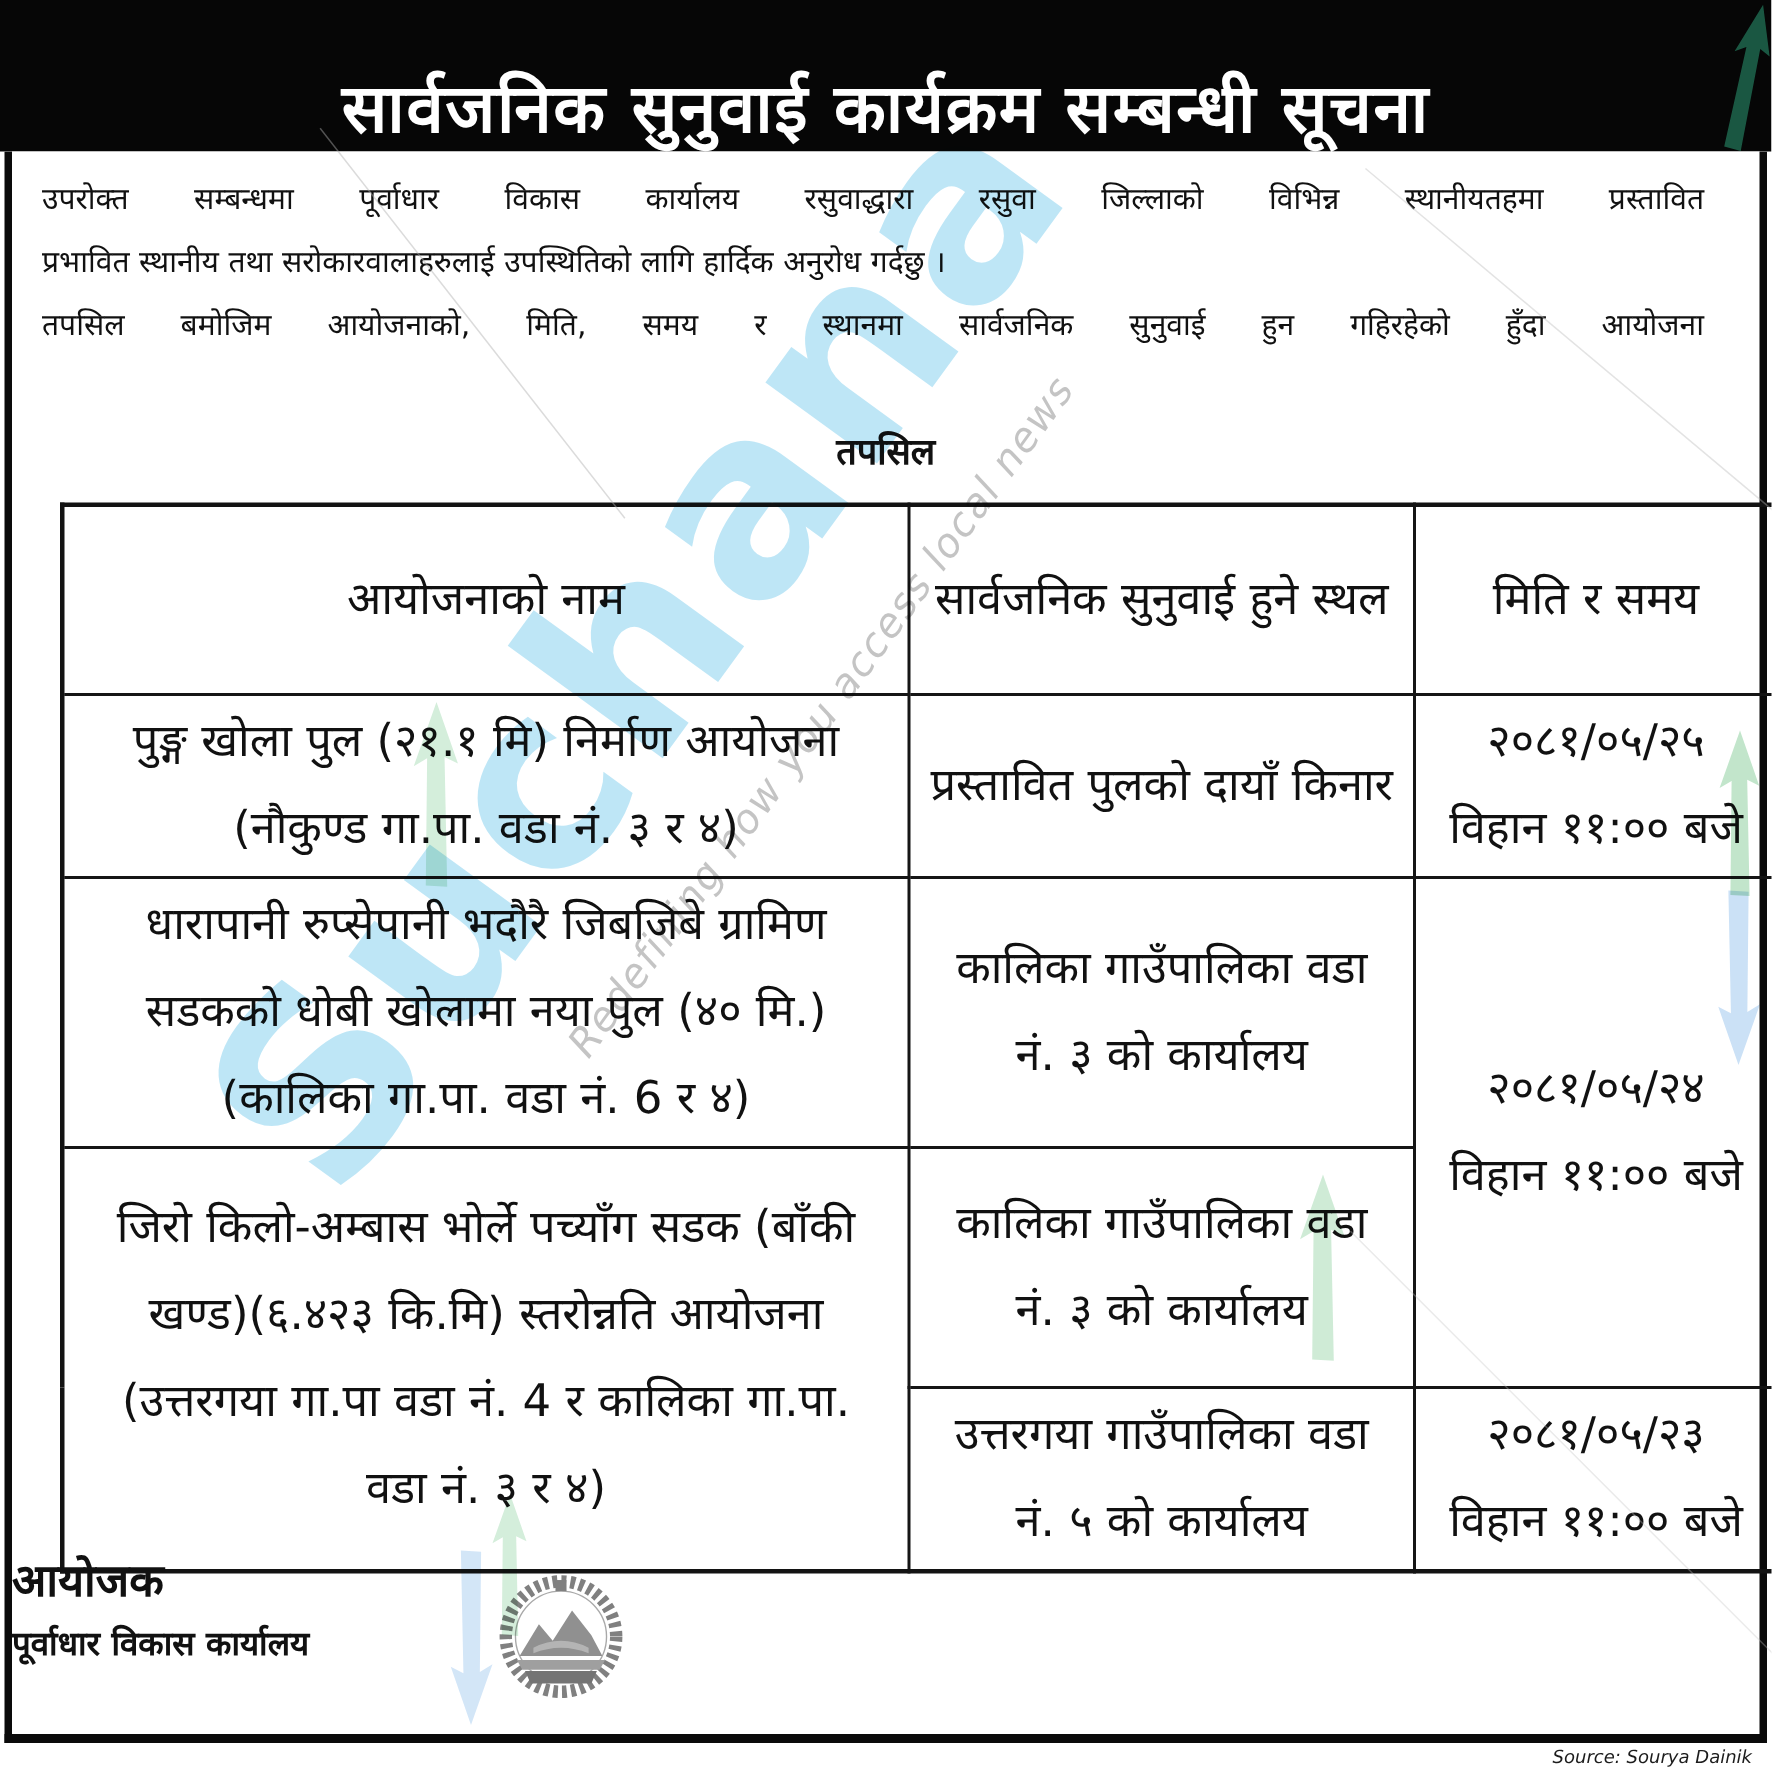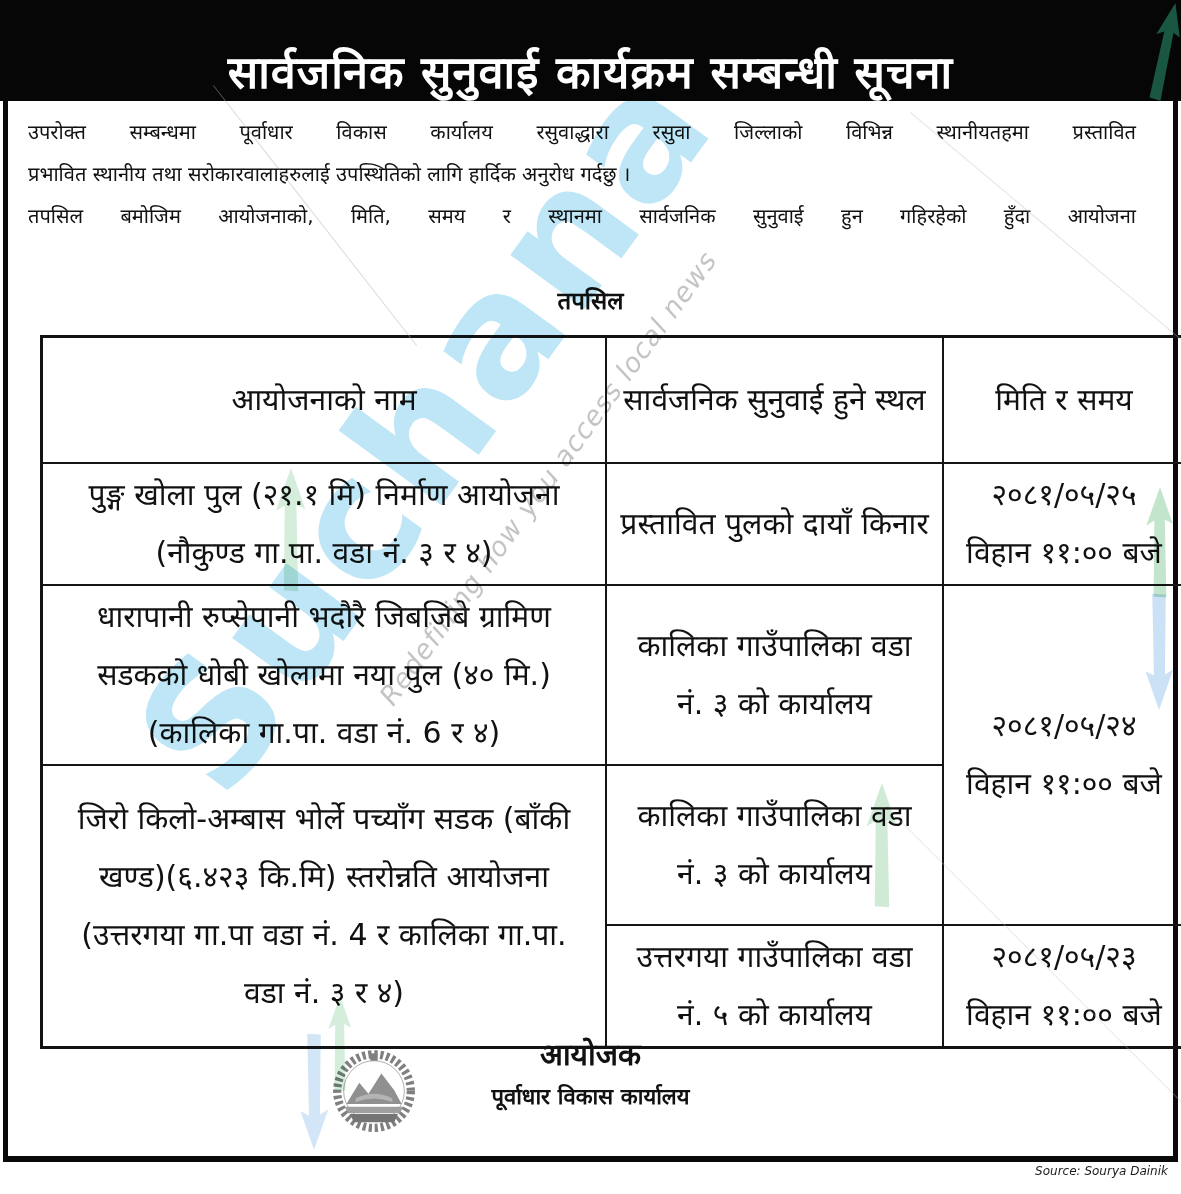--- a/index.html
+++ b/index.html
@@ -52,21 +52,21 @@
   .rh1 { height:119px; }
   .rh2 { height:158px; }
   .rh3 { height:160px; }
   .rh4 { height:116px; }
   .c1 { width:550px; }
   .c2 { width:323px; }
   .c3 { width:228px; }
   .cell-line { line-height:58px; }
 
   
-  .footer-block { position:absolute; left:0; top:934px; width:100%; text-align:center; }
+  .footer-block { position:absolute; left:0; top:934px; width:100%; text-align:left; }
   .organizer-label { font-size:30px; font-weight:bold; line-height:40px; }
   .office-name { font-size:22px; font-weight:bold; line-height:44px; }
   .office-address { font-size:31px; font-weight:bold; line-height:40px; }
 
   .emblem { position:absolute; left:320px; top:944px; width:92px; height:94px; opacity:.85; }
 
   
   .source-line {
     position:absolute; right:13px; top:1164px; font-size:12px;
     font-style:italic; color:#1c1c1c; z-index:2;

